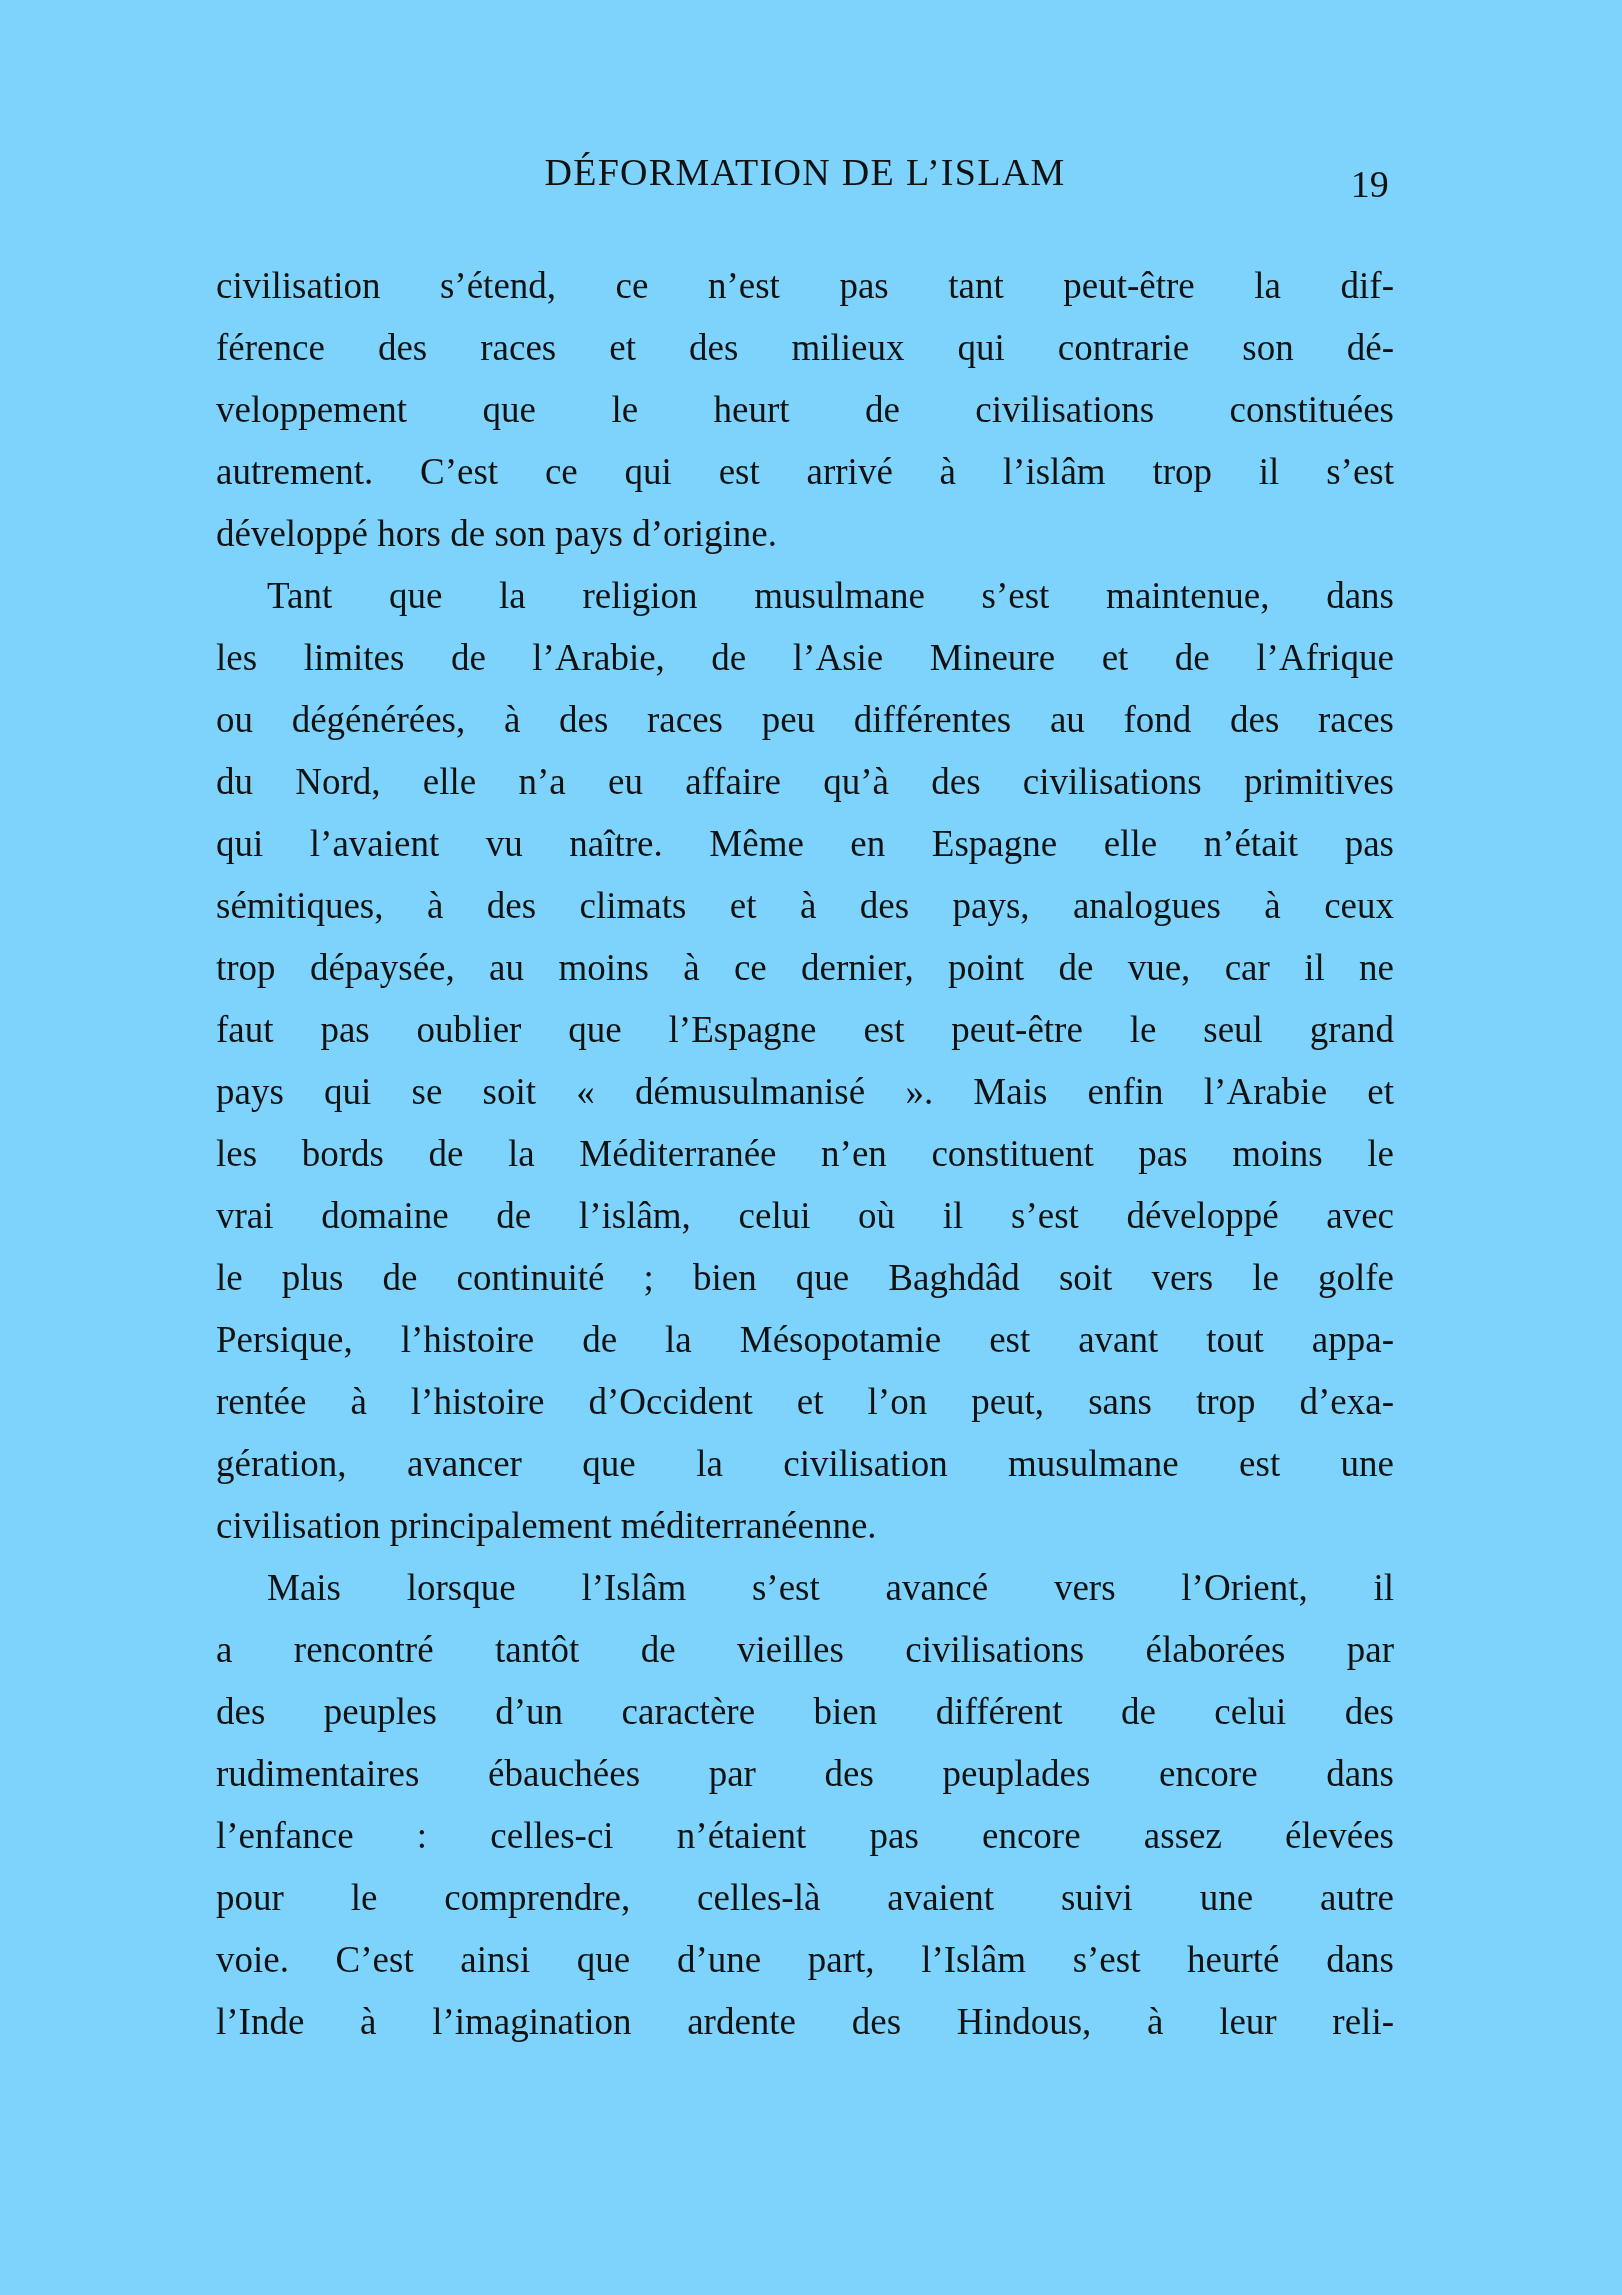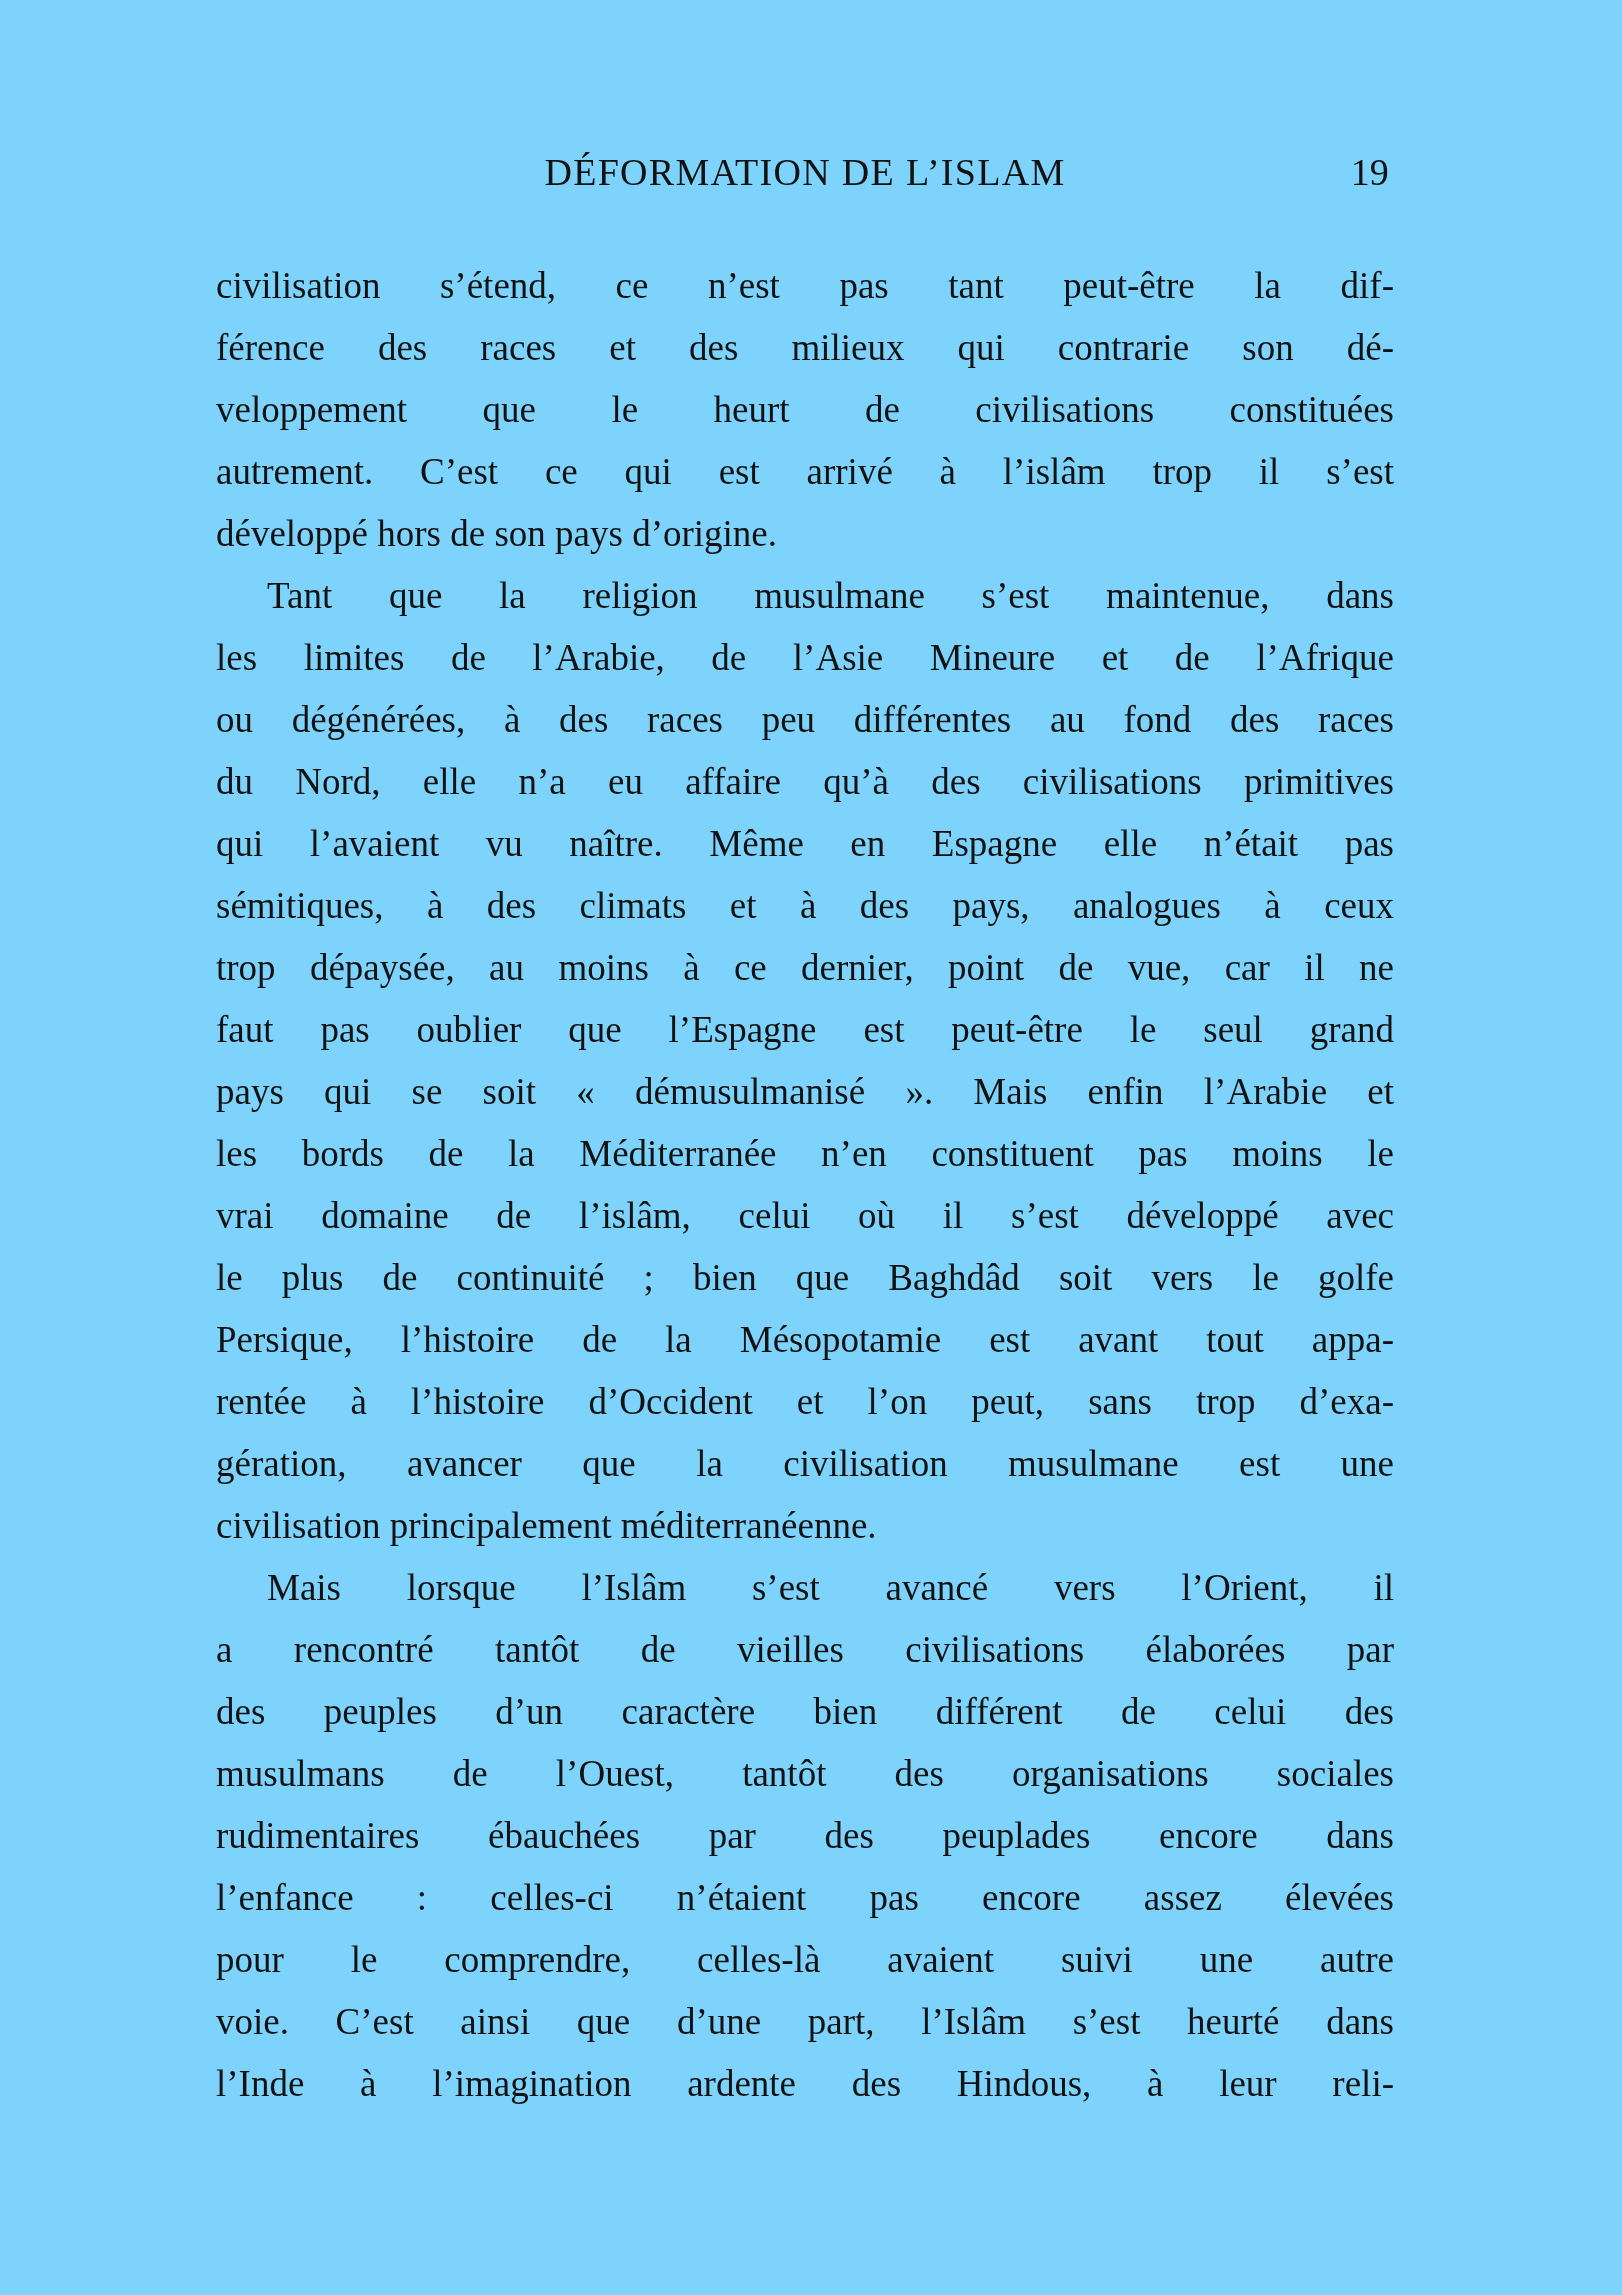--- a/index.html
+++ b/index.html
@@ -32,21 +32,21 @@
     margin-bottom: 60px;
   }
   .running-title {
     text-align: center;
     width: 100%;
     display: block;
   }
   .page-number {
     position: absolute;
     right: 5.2px;
-    top: 0;
+    top: 12px;
     letter-spacing: 0;
     text-align: center;
   }
   .body-text {
     font-size: 37px;
     line-height: 62px;
   }
   .para {
     margin: 0;
   }
@@ -95,21 +95,20 @@
           <div class="line">le plus de continuité ; bien que Baghdâd soit vers le golfe</div>
           <div class="line">Persique, l’histoire de la Mésopotamie est avant tout appa-</div>
           <div class="line">rentée à l’histoire d’Occident et l’on peut, sans trop d’exa-</div>
           <div class="line">gération, avancer que la civilisation musulmane est une</div>
           <div class="line no-justify">civilisation principalement méditerranéenne.</div>
         </div>
         <div class="para">
           <div class="line indent">Mais lorsque l’Islâm s’est avancé vers l’Orient, il</div>
           <div class="line">a rencontré tantôt de vieilles civilisations élaborées par</div>
           <div class="line">des peuples d’un caractère bien différent de celui des</div>
-          <div class="line">musulmans de l’Ouest, tantôt des organisations sociales</div>
           <div class="line">rudimentaires ébauchées par des peuplades encore dans</div>
           <div class="line">l’enfance : celles-ci n’étaient pas encore assez élevées</div>
           <div class="line">pour le comprendre, celles-là avaient suivi une autre</div>
           <div class="line">voie. C’est ainsi que d’une part, l’Islâm s’est heurté dans</div>
           <div class="line">l’Inde à l’imagination ardente des Hindous, à leur reli-</div>
         </div>
       </div>
   </div>
 </div>
 

